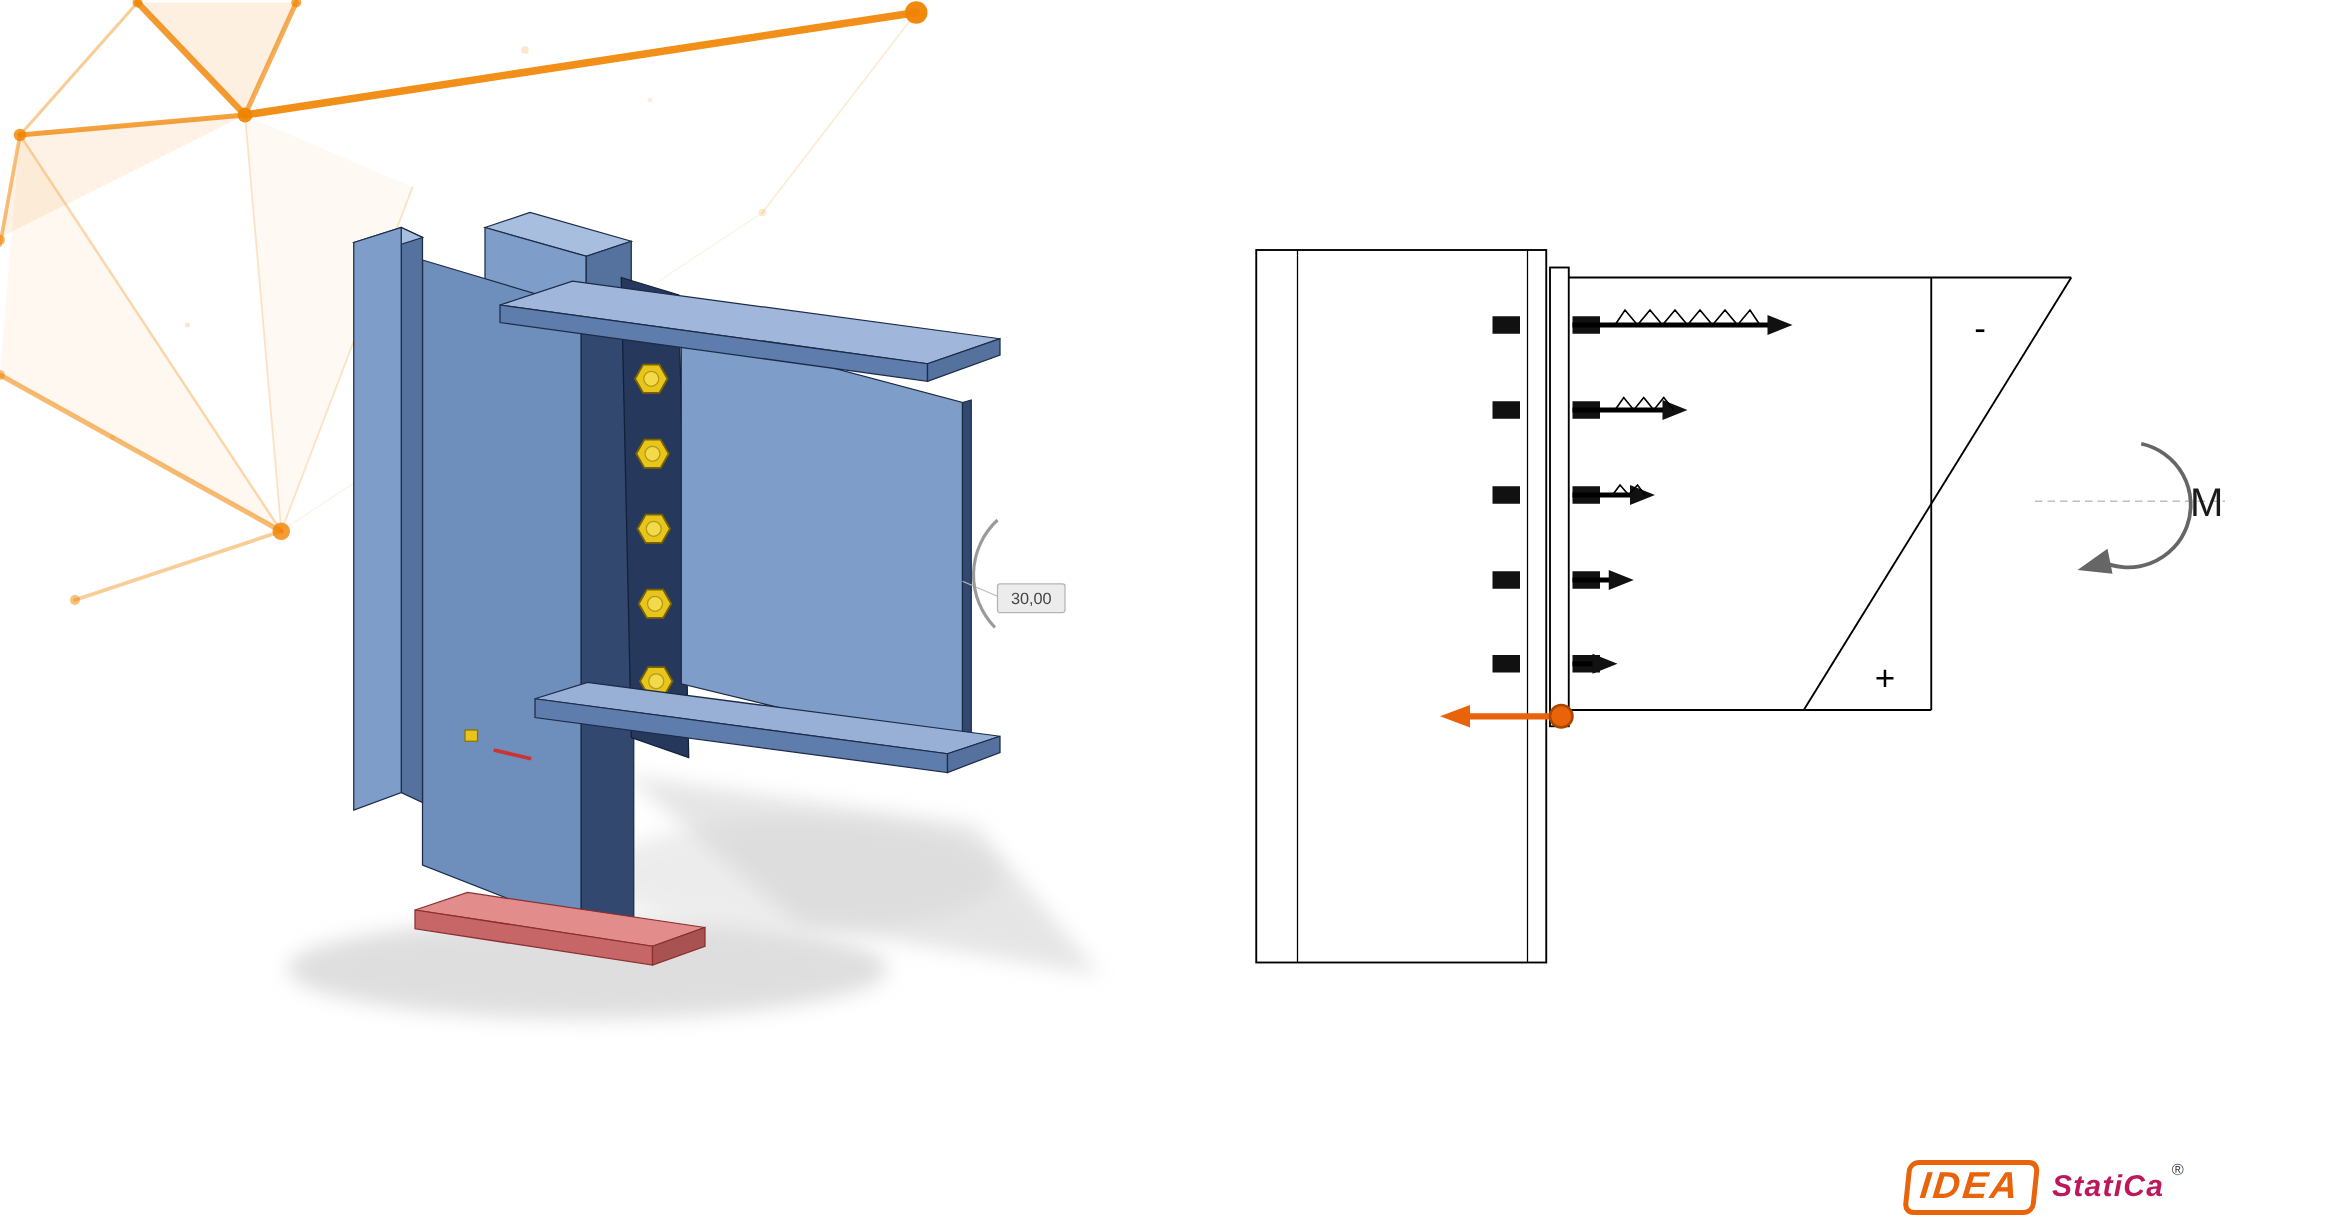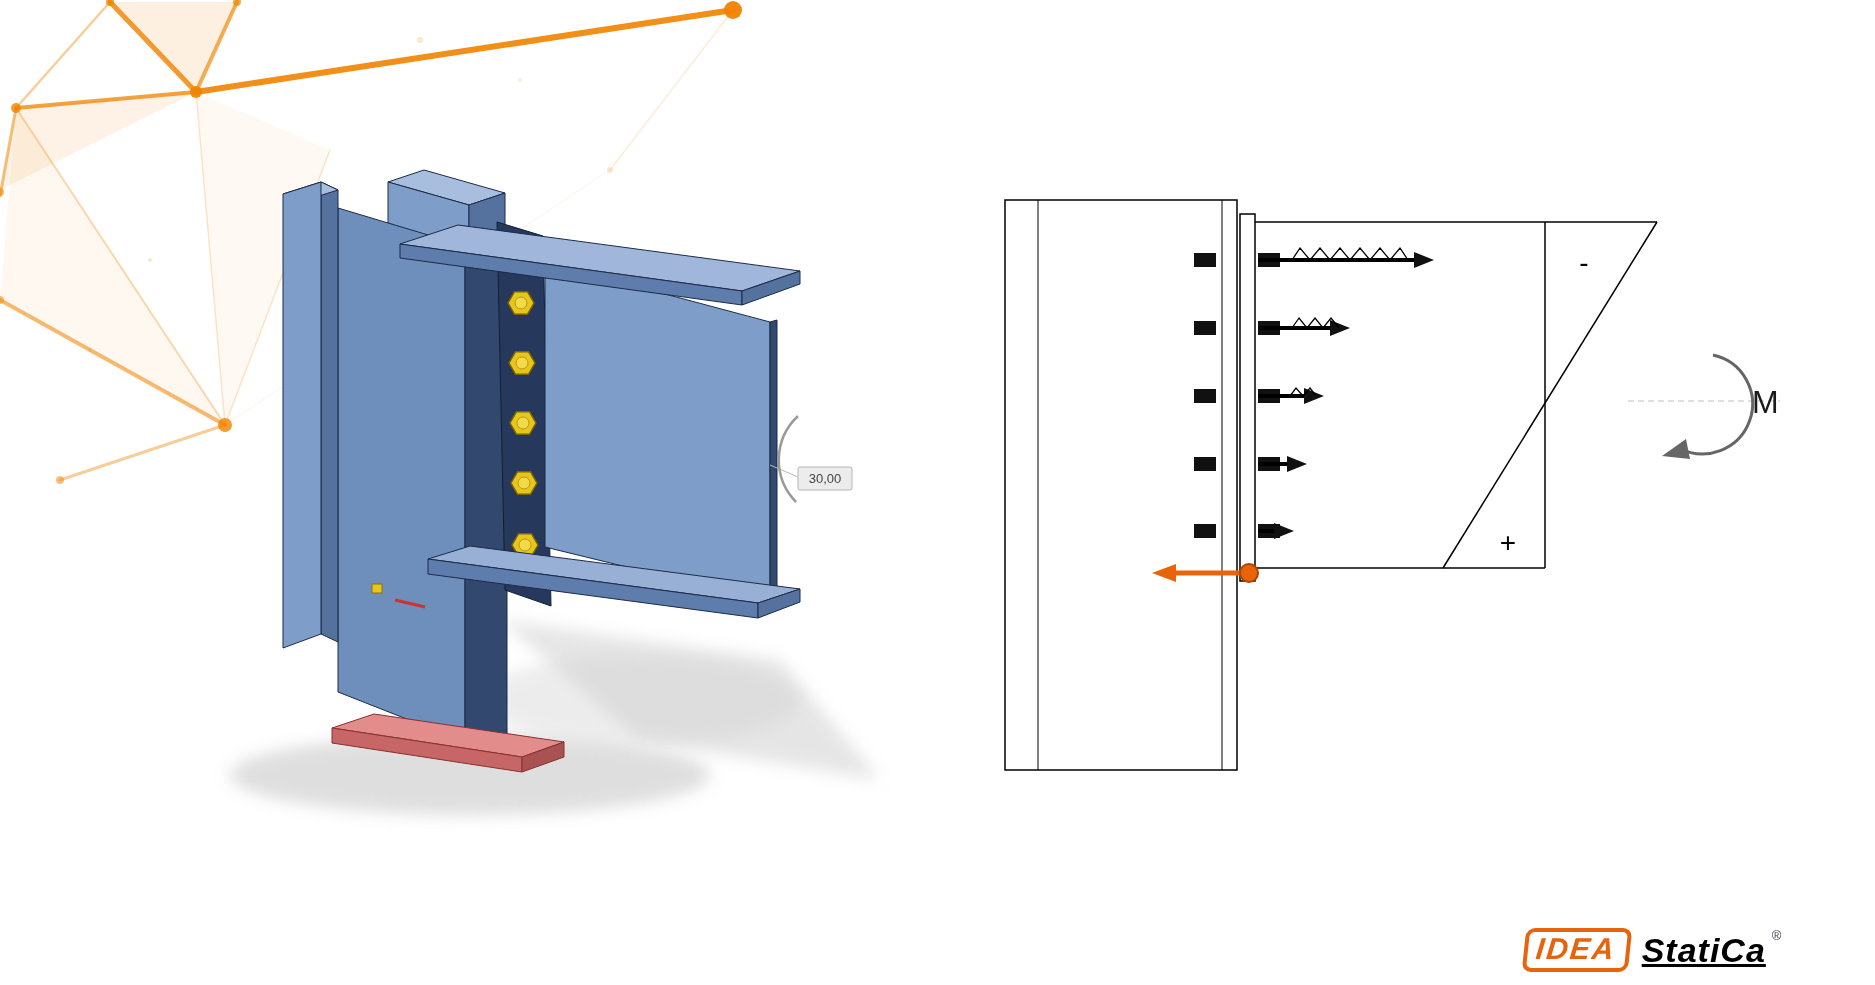--- a/index.html
+++ b/index.html
@@ -14,23 +14,22 @@
     position:absolute;left:1524px;top:926px;height:48px;
     display:flex;align-items:center;gap:12px;
   }
   .idea-box{
     display:inline-block;border:4px solid #E8630A;border-radius:9px;
     color:#E8630A;font-weight:bold;font-style:italic;
     font-size:30px;line-height:30px;letter-spacing:2px;
     padding:2px 10px 4px 8px;transform:skewX(-6deg);
   }
   .statica{
-    color:#000000;font-weight:bold;font-style:italic;font-size:34px;line-height:34px;
+    color:#be185d;font-weight:bold;font-style:italic;font-size:24px;line-height:34px;
     letter-spacing:1px;
-    text-decoration:underline;
   }
   .registered{
     color:#39424E;font-size:13px;align-self:flex-start;margin-left:-6px;margin-top:2px;
   }
 </style>
 </head>
 <body>
 
 <div class="page">
 

